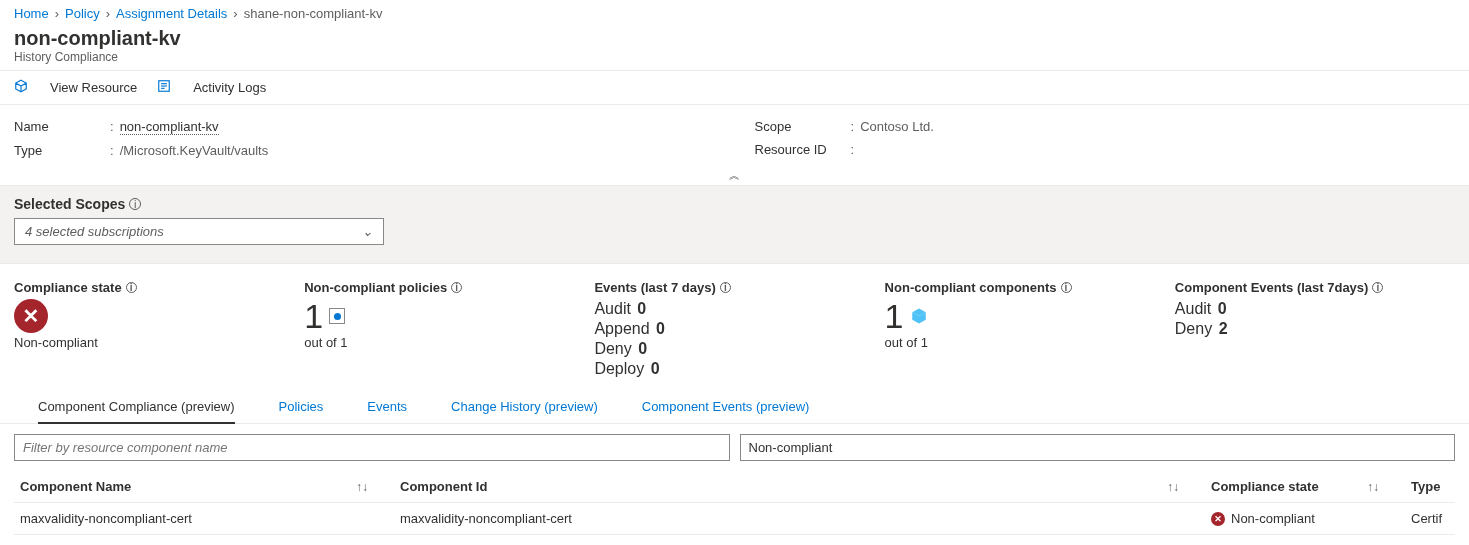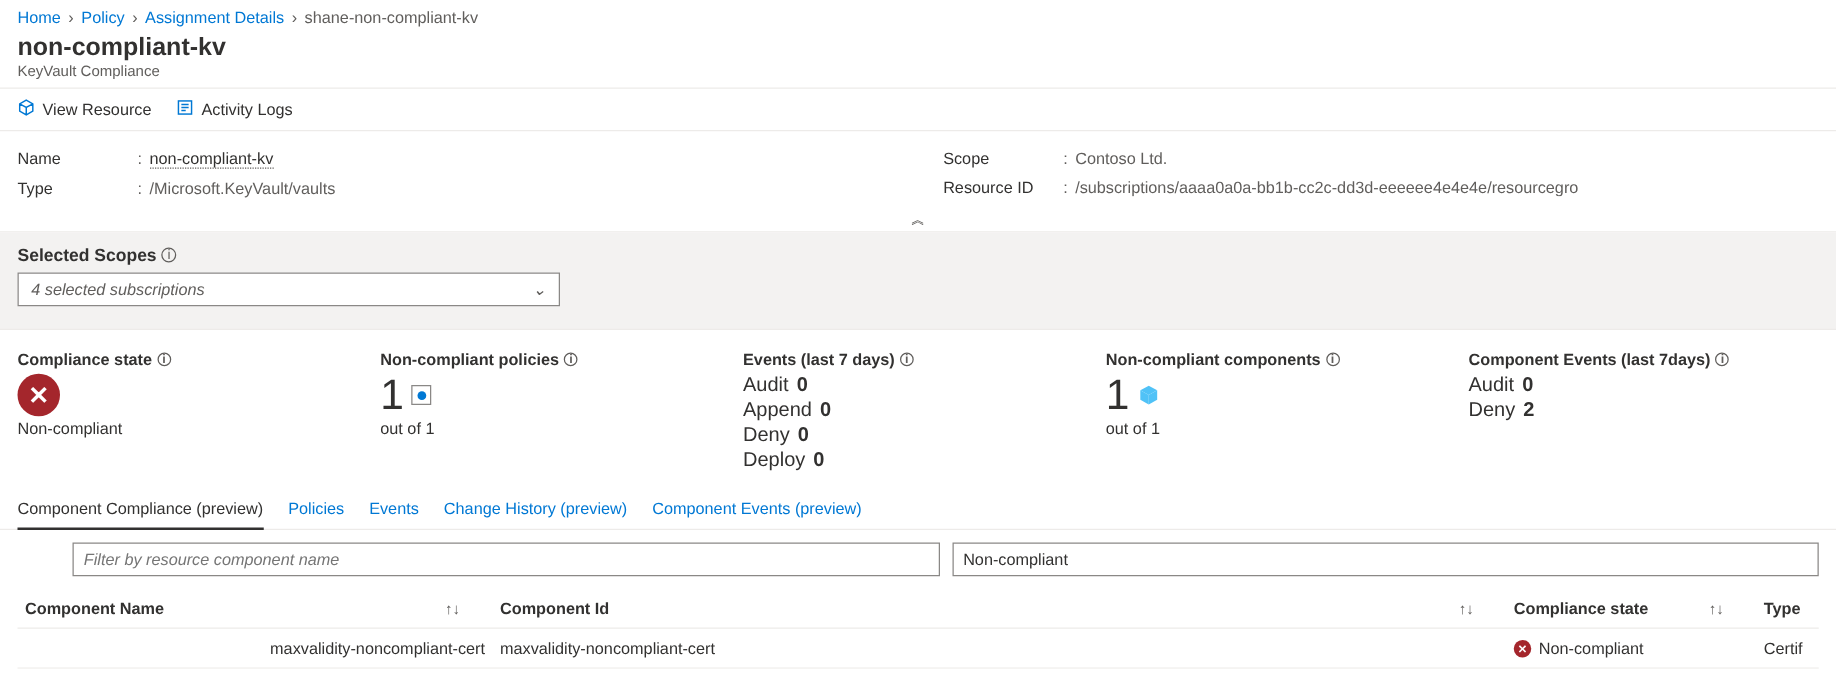--- a/index.html
+++ b/index.html
@@ -12,71 +12,71 @@
   .breadcrumb .sep { color: #605e5c; }
   .breadcrumb .current { color: #605e5c; }
 
   
   .title-block { padding: 2px 14px 6px; border-bottom: 1px solid #edebe9; }
   .title-block h1 { font-size: 20px; font-weight: 600; color: #323130; }
   .title-block .subtitle { font-size: 12px; color: #605e5c; }
 
   
   .toolbar { display: flex; gap: 20px; padding: 8px 14px; border-bottom: 1px solid #edebe9; }
-  .toolbar .btn { display: flex; align-items: center; gap: 6px; color: #323130; cursor: pointer; font-size: 13px; }
+  .toolbar .btn { display: flex; align-items: center; gap: 22px; color: #323130; cursor: pointer; font-size: 13px; }
   .toolbar .btn .icon { color: #0078d4; }
 
   
   .props { display: flex; padding: 10px 14px 6px; gap: 40px; }
   .props-col { flex: 1; }
   .prop-row { display: flex; gap: 6px; padding: 4px 0; font-size: 13px; color: #323130; }
   .prop-row .label { width: 90px; color: #323130; }
   .prop-row .colon { color: #605e5c; }
   .prop-row .value { color: #605e5c; }
   .prop-row .value.link { color: #323130; border-bottom: 1px dotted #605e5c; }
   .prop-row .value.trunc { white-space: nowrap; overflow: hidden; }
 
   .collapse-bar { text-align: center; color: #605e5c; font-size: 11px; padding: 0 0 2px; border-bottom: 1px solid #edebe9; }
 
   
   .scope-panel { background: #f3f2f1; padding: 10px 14px 18px; border-bottom: 1px solid #edebe9; }
   .scope-panel .scope-label { font-weight: 600; font-size: 14px; display: flex; align-items: center; gap: 4px; }
   .scope-panel .info-icon { color: #605e5c; font-size: 11px; border: 1px solid #605e5c; border-radius: 50%; width: 12px; height: 12px; display: inline-flex; align-items:center; justify-content:center; font-weight:400;}
-  .scope-dropdown { margin-top: 6px; background: #fff; border: 1px solid #8a8886; width: 434px; padding: 5px 10px; display: flex; justify-content: space-between; align-items: center; font-style: italic; color: #605e5c; cursor: pointer; }
+  .scope-dropdown { margin-top: 6px; background: #fff; border: 1px solid #8a8886; width: 370px; padding: 5px 10px; display: flex; justify-content: space-between; align-items: center; font-style: italic; color: #605e5c; cursor: pointer; }
 
   
   .stats { display: flex; padding: 16px 14px 10px; gap: 10px; }
   .stat { flex: 1; }
   .stat .stat-label { font-weight: 600; font-size: 13px; display: flex; align-items: center; gap: 4px; margin-bottom: 4px; }
   .stat .big { font-size: 34px; font-weight: 300; display: flex; align-items: center; gap: 6px; line-height: 1; }
   .stat .sub { font-size: 13px; color: #323130; margin-top: 2px; }
   .evt-list div { font-size: 16px; color: #323130; padding: 1px 0; }
   .evt-list .num { font-weight: 600; margin-left: 2px;}
   .x-circle { width: 34px; height: 34px; border-radius: 50%; background: #a4262c; color: #fff; display:flex; align-items:center; justify-content:center; font-weight:700; font-size:20px; }
   .cube-icon { width: 18px; height: 18px; }
   .cube-blue path { fill: #50c2f7; }
   .square-dot { width:16px; height:16px; border:1px solid #8a8886; display:inline-flex; align-items:center; justify-content:center;}
   .square-dot::after { content:""; width:7px; height:7px; border-radius:50%; background:#0078d4; }
 
   
   .tabs { display: flex; gap: 20px; padding: 4px 14px 0; border-bottom: 1px solid #edebe9; }
-  .tab { padding: 6px 0 8px; font-size: 13px; color: #0078d4; cursor: pointer; }
+  .tab { padding: 6px 0 8px; font-size: 13px; color: #0078d4; cursor: pointer; margin-left: 24px; }
   .tab.active { color: #323130; border-bottom: 2px solid #323130; font-weight: 400; margin-bottom: -1px; }
 
   
   .filters { display: flex; gap: 10px; padding: 10px 14px; }
-  .filter-input { flex: 1; border: 1px solid #8a8886; padding: 5px 8px; font-size: 13px; font-style: italic; color: #605e5c; max-width: 920px; margin-left: 44px; }
+  .filter-input { flex: 1; border: 1px solid #8a8886; padding: 5px 8px; font-size: 13px; font-style: italic; color: #605e5c; max-width: 920px; }
   .filter-select { border: 1px solid #8a8886; padding: 5px 8px; font-size: 13px; color: #323130; flex: 1; display:flex; justify-content:space-between; align-items:center; cursor:pointer;}
 
   
   .table { padding: 0 14px; }
   .thead, .trow { display: flex; align-items: center; border-bottom: 1px solid #edebe9; }
   .thead { font-weight: 600; font-size: 13px; }
   .th, .td { padding: 8px 6px; }
-  .col-name { flex: 0 0 380px; text-align: right; }
+  .col-name { flex: 0 0 380px; }
   .col-id { flex: 1; }
   .col-state { flex: 0 0 200px; display:flex; align-items:center; gap:6px;}
   .col-type { flex: 0 0 50px; text-align:left; }
   .sort-icon { color:#605e5c; font-size:12px; margin-left:auto; padding-right:20px;}
   .thead .th { display:flex; align-items:center; }
   .x-sm { width:14px; height:14px; border-radius:50%; background:#a4262c; color:#fff; display:inline-flex; align-items:center; justify-content:center; font-size:9px; font-weight:700;}
 
   .info-icon { color:#605e5c; font-size:10px; border:1px solid #605e5c; border-radius:50%; width:11px; height:11px; display:inline-flex; align-items:center; justify-content:center; }
 </style>
 </head>
@@ -87,21 +87,21 @@
   <span class="sep">›</span>
   <a href="#">Policy</a>
   <span class="sep">›</span>
   <a href="#">Assignment Details</a>
   <span class="sep">›</span>
   <span class="current">shane-non-compliant-kv</span>
 </nav>
 
 <div class="title-block">
   <h1>non-compliant-kv</h1>
-  <div class="subtitle">KeyVault Compliance</div>
+  <div class="subtitle">History Compliance</div>
 </div>
 
 <div class="toolbar">
   <div class="btn">
     <span class="icon">
       <svg width="14" height="14" viewBox="0 0 24 24">
           <path fill="none" stroke="#0078d4" stroke-width="2" d="M12 2 L21 7 L21 17 L12 22 L3 17 L3 7 Z M3 7 L12 12 L21 7 M12 12 L12 22"></path>
         </svg>
     </span>
     <span>View Resource</span>
@@ -134,21 +134,20 @@
   </div>
   <div class="props-col">
     <div class="prop-row">
       <span class="label">Scope</span>
         <span class="colon">:</span>
       <span class="value">Contoso Ltd.</span>
     </div>
     <div class="prop-row">
       <span class="label">Resource ID</span>
         <span class="colon">:</span>
-      <span class="value trunc">/subscriptions/aaaa0a0a-bb1b-cc2c-dd3d-eeeeee4e4e4e/resourcegro</span>
     </div>
   </div>
 </div>
 <div class="collapse-bar">︽</div>
 
 <div class="scope-panel">
   <div class="scope-label">
     <span>Selected Scopes</span>
     <span class="info-icon">i</span>
   </div>

